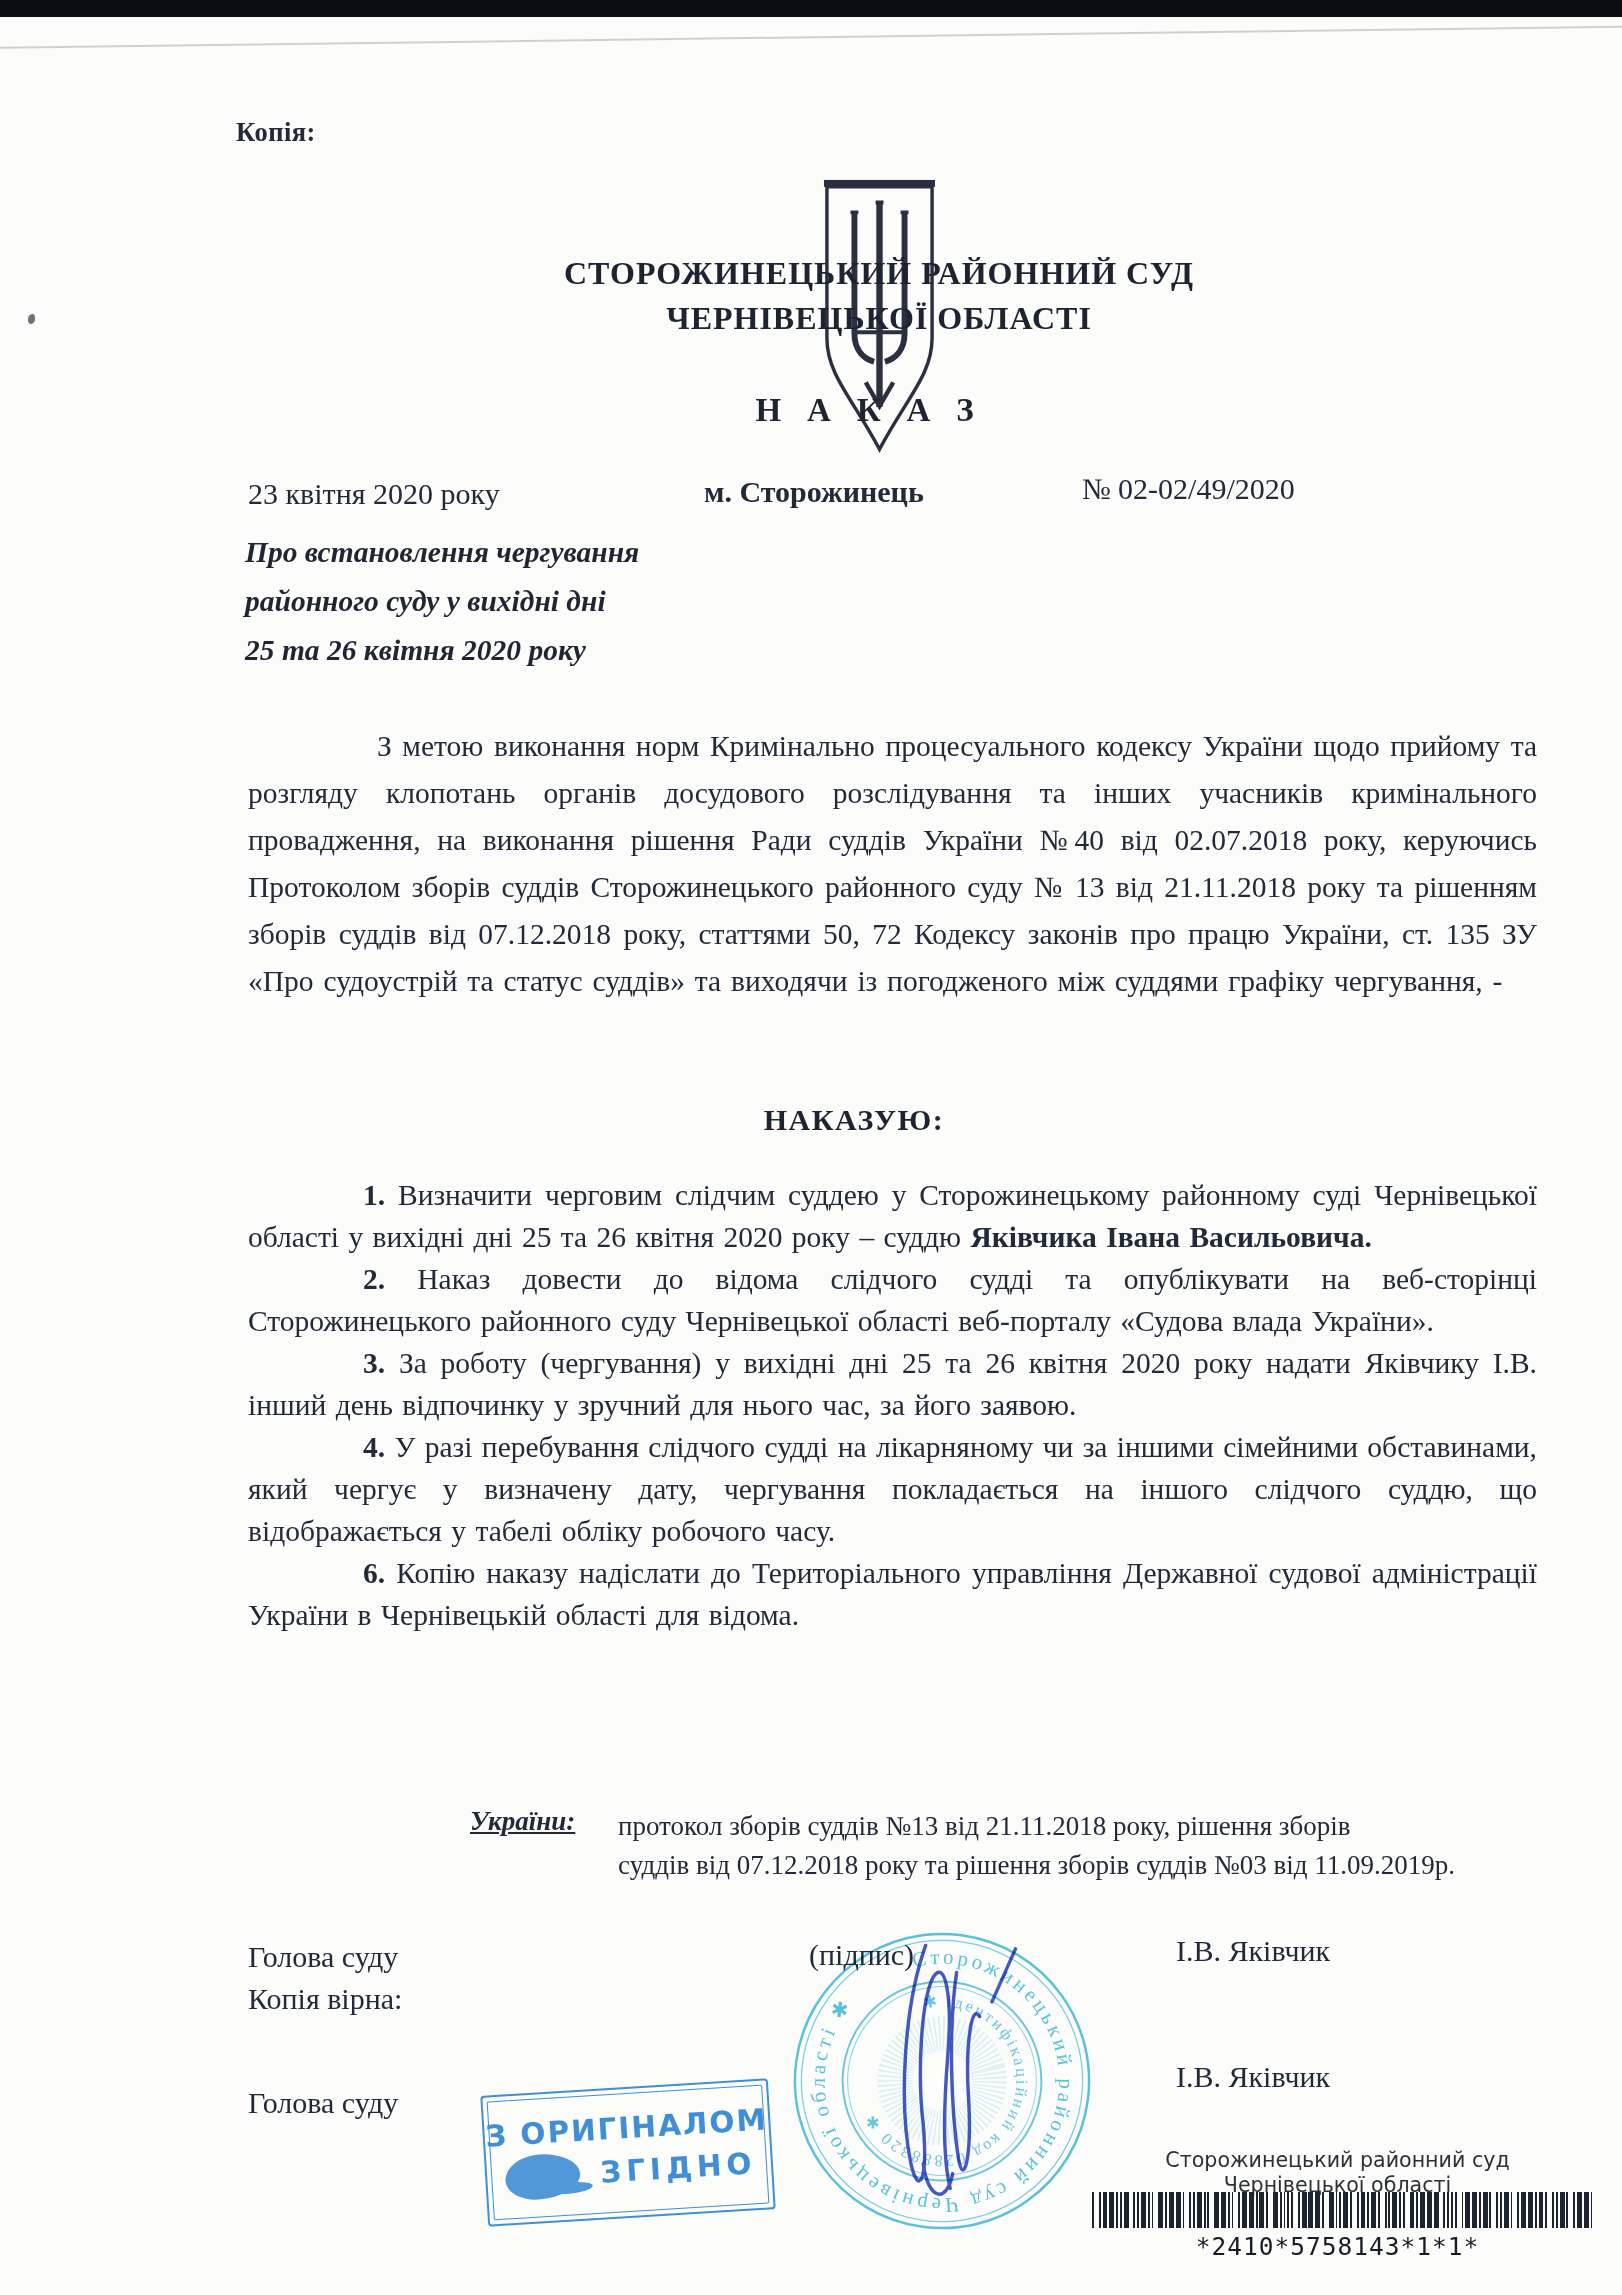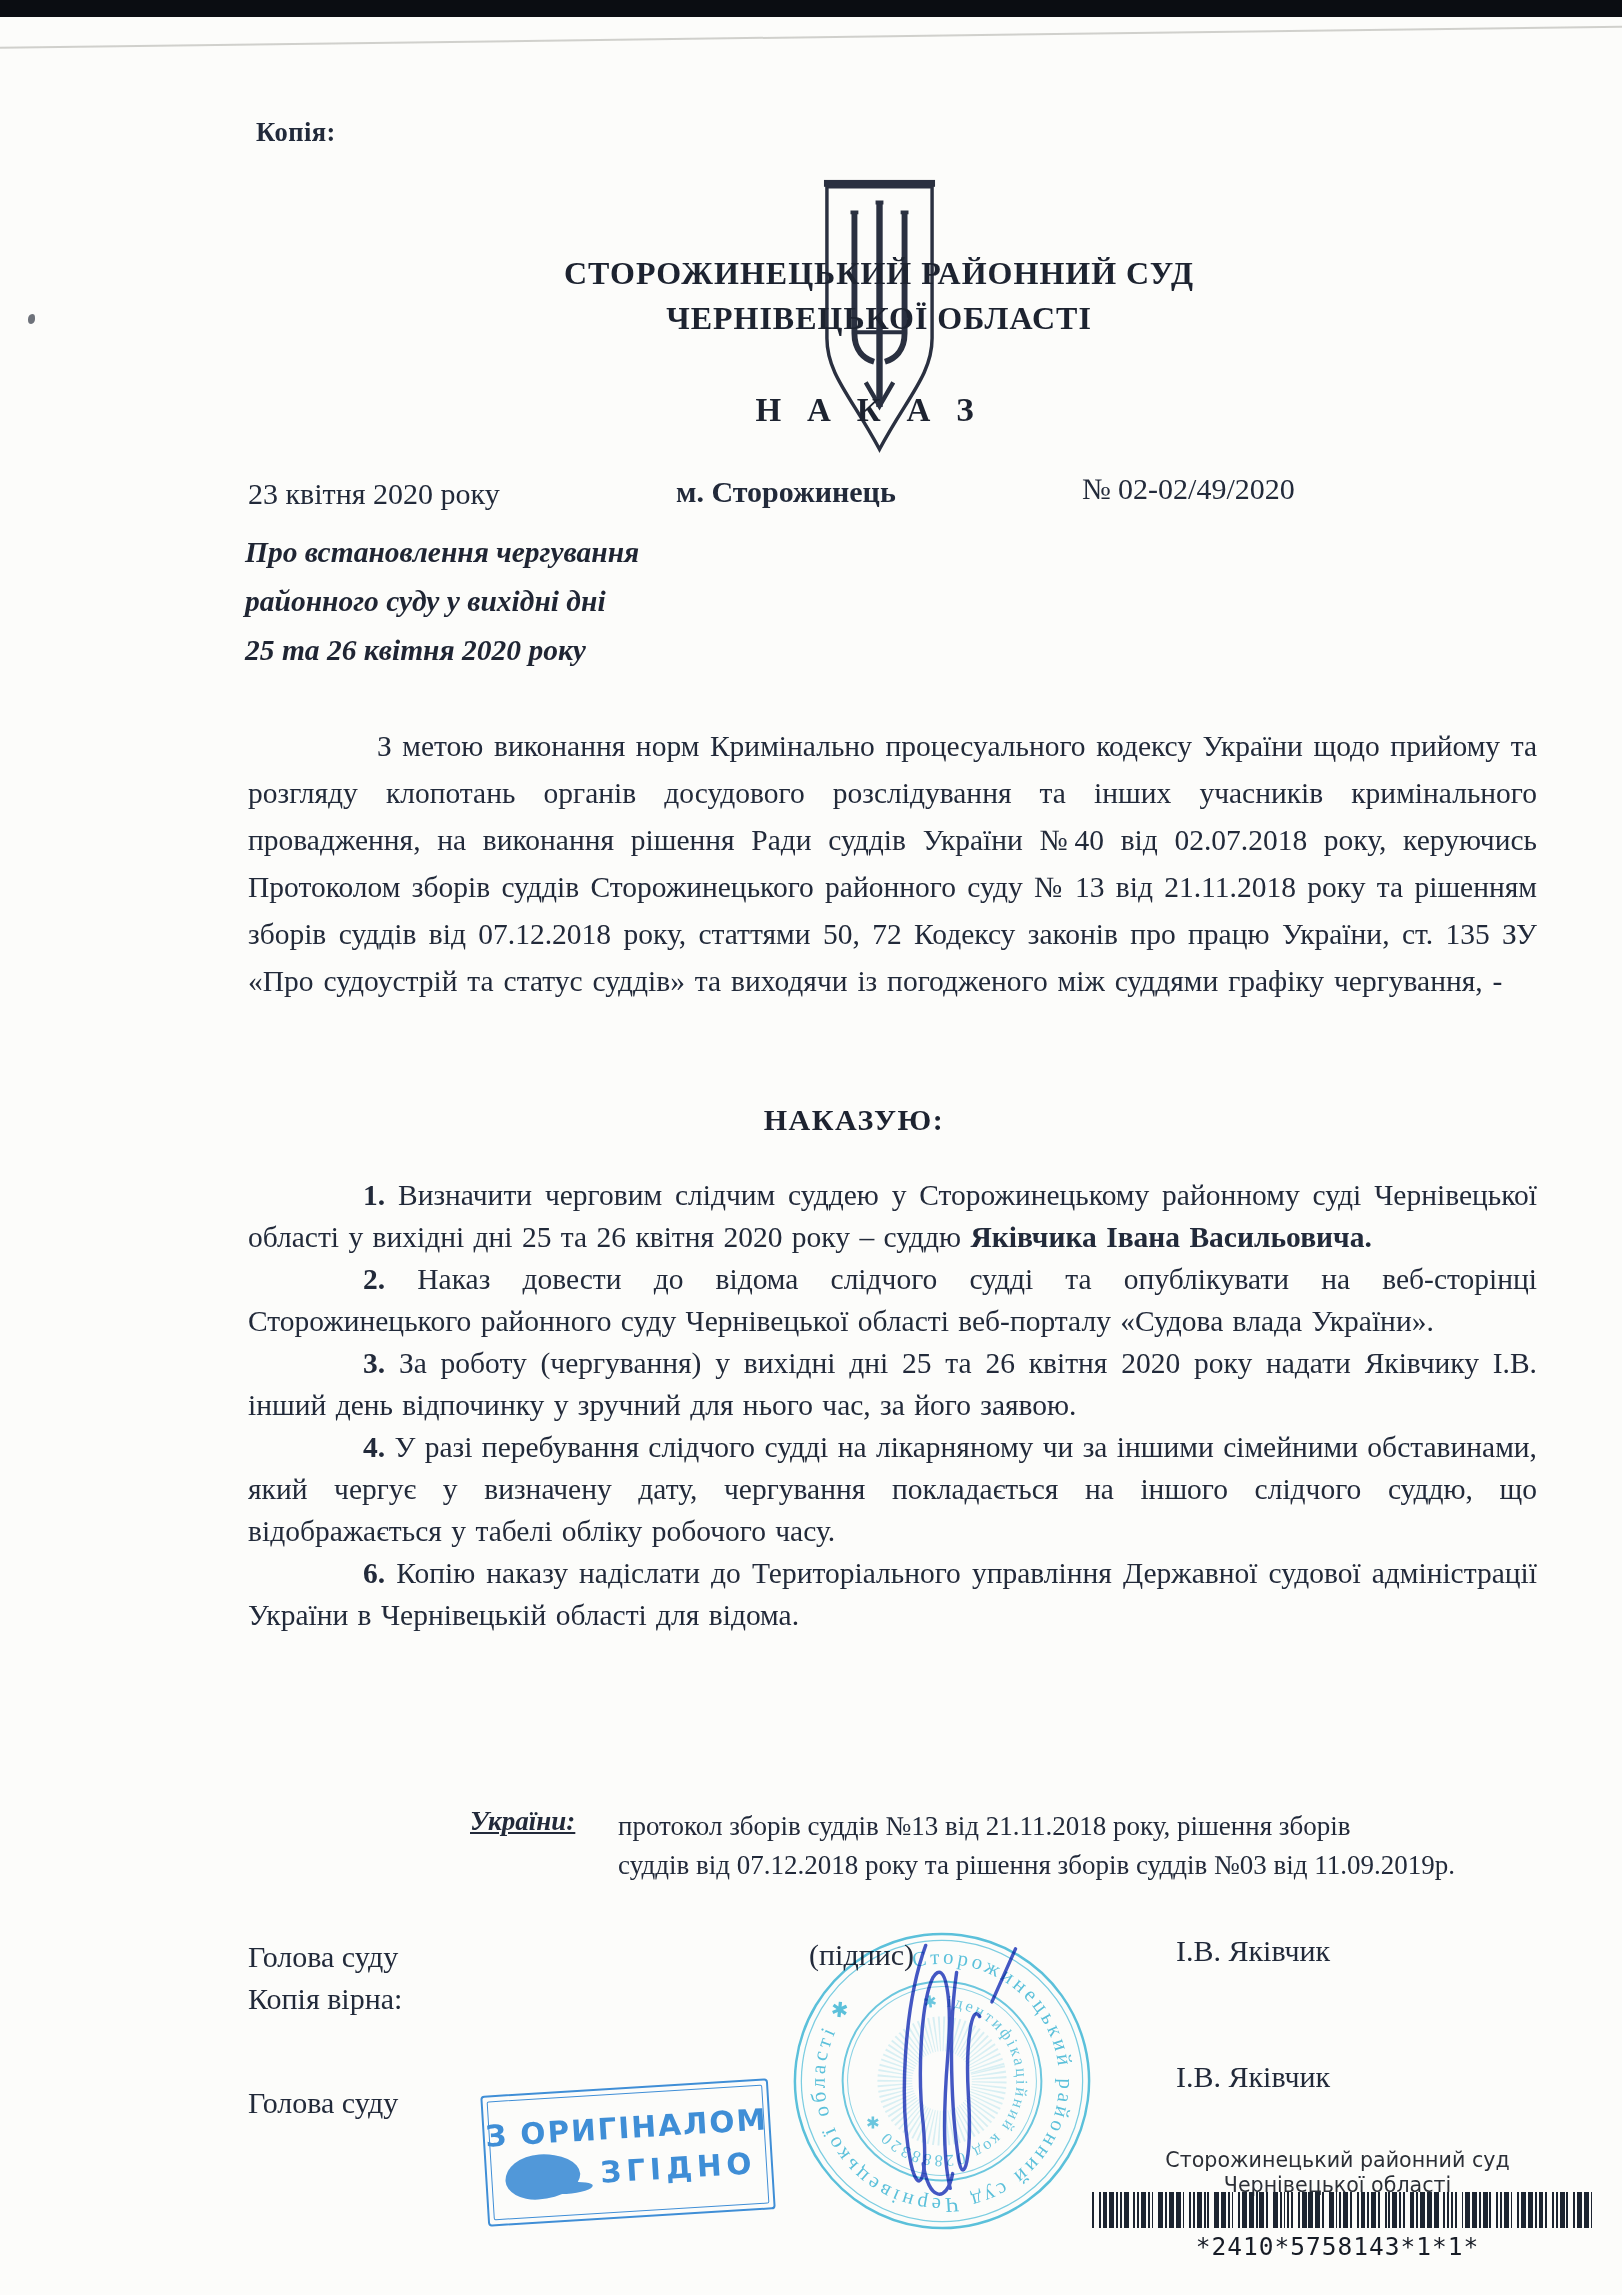--- a/index.html
+++ b/index.html
@@ -10,28 +10,28 @@
     overflow:hidden;
     font-family:"Liberation Serif","DejaVu Serif",serif;
     color:#222a3a;
   }
   .abs{position:absolute;}
   
   .scan-band{left:0;top:0;width:1623px;height:16.7px;background:#0b0d12;}
   .scan-line{left:-9.8px;top:47px;width:1649px;height:2px;background:#bdbdb8;transform:rotate(-0.75deg);transform-origin:left center;opacity:.7;}
   .speck{left:27.5px;top:314px;width:7.9px;height:9.8px;background:#4a4f5a;border-radius:60% 40% 55% 45%;opacity:.8;}
   
-  .copy-label{left:236px;top:117px;font-size:26.5px;font-weight:bold;letter-spacing:0.5px;margin-left:20px;}
+  .copy-label{left:236px;top:117px;font-size:26.5px;font-weight:bold;letter-spacing:0.5px;}
   .emblem{left:819px;top:176px;width:121px;height:287px;}
   .court-name{left:221px;top:251px;width:1316px;text-align:center;font-size:32px;font-weight:bold;letter-spacing:1px;line-height:45px;color:#1d2330;}
   .order-title{left:211px;top:392px;width:1316px;text-align:center;font-size:33px;font-weight:bold;letter-spacing:8.8px;color:#1d2330;}
   
   .date-row{font-size:30px;}
   .order-date{left:248px;top:477px;}
-  .order-city{left:676px;top:475px;font-weight:bold;}
+  .order-city{left:704px;top:475px;font-weight:bold;}
   .order-number{left:1082px;top:472px;}
   
   .subject{left:245px;top:528px;width:835px;font-size:29.5px;font-weight:bold;font-style:italic;line-height:49px;color:#1f2533;}
   
   .intro{left:248px;top:723px;width:1289px;font-size:29.5px;line-height:47px;text-align:justify;text-indent:129px;word-spacing:2.5px;}
   .resolve-heading{left:211px;top:1103px;width:1286px;text-align:center;font-size:30px;font-weight:bold;letter-spacing:1.5px;color:#1d2330;}
   .items{left:248px;top:1174px;width:1289px;font-size:29.5px;line-height:42px;text-align:justify;word-spacing:2px;}
   .items p{margin:0;text-indent:115px;}
   .items b{font-weight:bold;}
   

